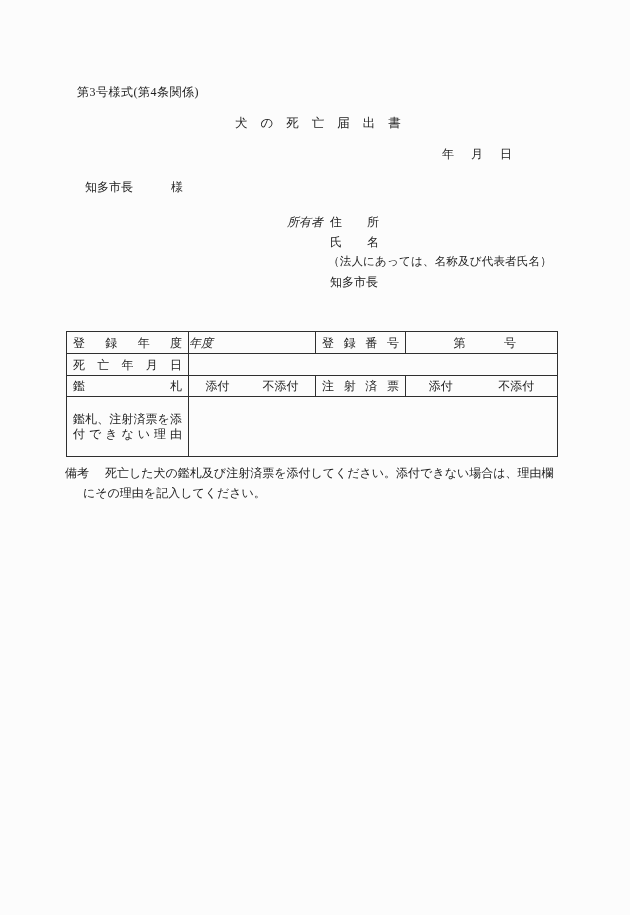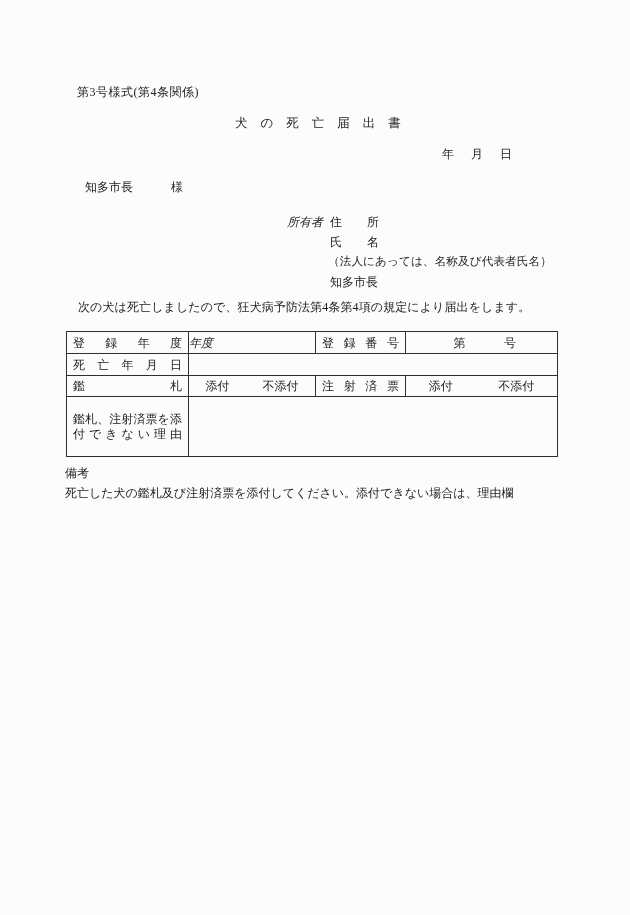--- a/index.html
+++ b/index.html
@@ -49,21 +49,21 @@
   tr.r1 { height:22px; } tr.r2 { height:22px; } tr.r3 { height:21px; } tr.r4 { height:60px; }
 
   .js-spread { display:flex; justify-content:space-between; }
   .cell-pad { padding:0 6px; }
   .pad12 { padding:0 12px; }
   .year-cell { text-align:right; padding-right:17px;font-style:italic; }
   .opt-cell { display:flex; justify-content:space-around; align-items:center; height:100%;text-align:right; }
   .reason-line { line-height:15px; padding:0 6px; }
 
   .remarks { left:65px; top:467px; }
-  .remarks .l1 { display:flex; gap:8px; height:12px;flex-direction:column; }
+  .remarks .l1 { display:flex; gap:16px; height:12px; }
   .remarks .l2 { margin-top:8px; padding-left:18px; }
 </style>
 </head>
 <body>
 
 <div class="page">
 
   <div class="abs form-number">第3号様式(第4条関係)</div>
 
   <div class="abs title js-spread" style="justify-content:flex-start;">
@@ -95,21 +95,20 @@
         <span>所</span>
       </div>
     <div class="row spread49 js-spread">
         <span>氏</span>
         <span>名</span>
       </div>
     <div class="row corp-note">（法人にあっては、名称及び代表者氏名）</div>
     <div class="row">知多市長</div>
   </div>
 
-  <div class="abs declaration">次の犬は死亡しましたので、狂犬病予防法第4条第4項の規定により届出をします。</div>
 
   <table class="reg">
     <colgroup>
       <col style="width:122px">
         <col style="width:127px">
         <col style="width:90px">
         <col style="width:152px">
     </colgroup>
     <tbody>
         <tr class="r1">
@@ -239,15 +238,16 @@
       <td colspan="3"></td>
     </tr>
   </tbody>
     </table>
 
   <div class="abs remarks">
     <div class="l1">
       <span>備考</span>
       <span>死亡した犬の鑑札及び注射済票を添付してください。添付できない場合は、理由欄</span>
     </div>
+    <div class="l2">にその理由を記入してください。</div>
   </div>
 
 </div>
 
 </body></html>

